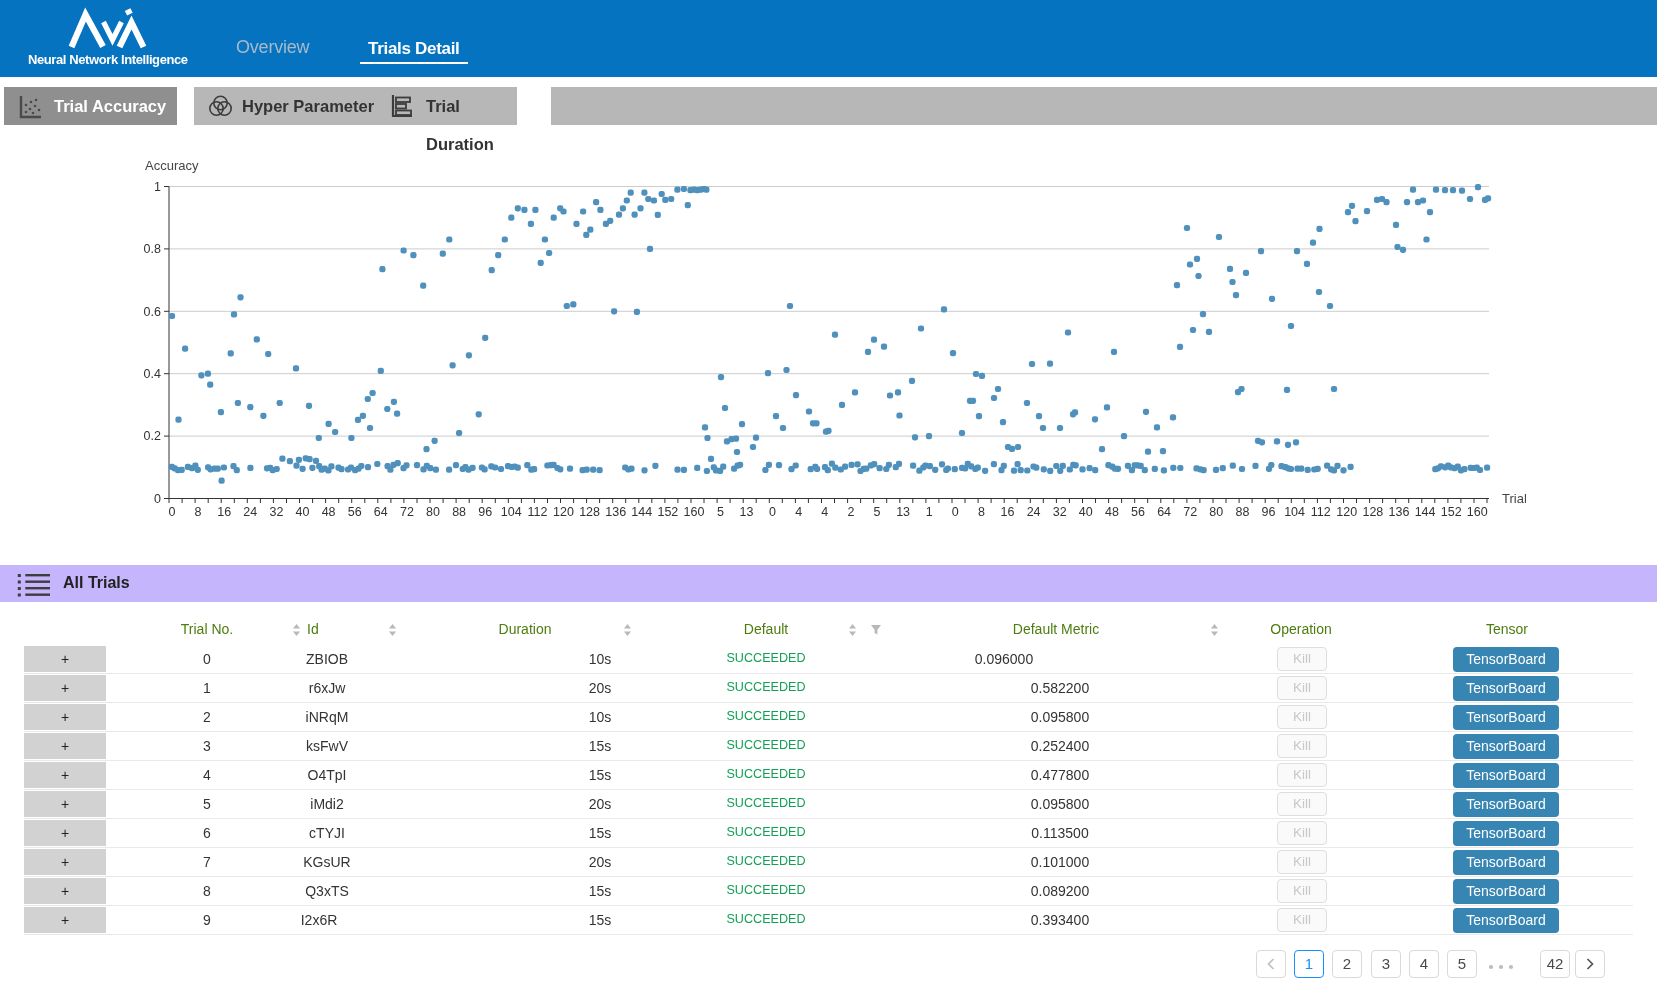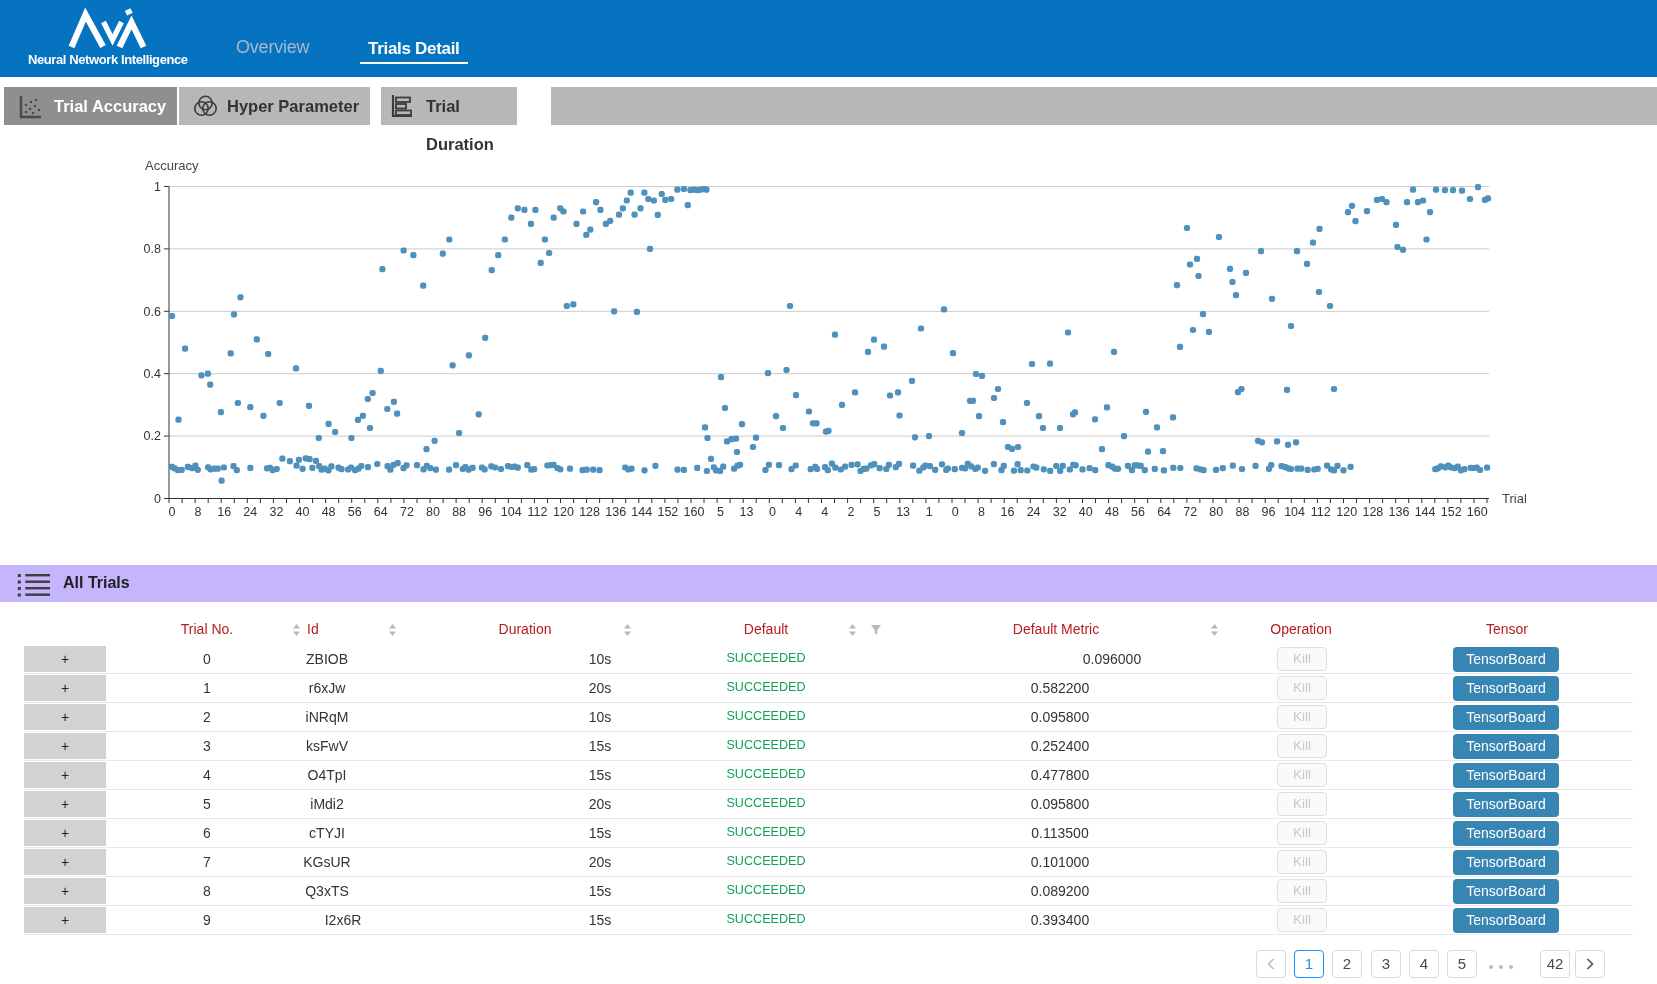--- a/index.html
+++ b/index.html
@@ -15,21 +15,21 @@
 #tabs {position:absolute; left:0; top:87px; width:1657px; height:38px; background:#fff;}
 .tab {position:absolute; top:0; height:38px; background:#b7b7b7; color:#333;
   font-size:16.5px; font-weight:bold; line-height:38px;}
 .tab.active {background:#8f8f8f; color:#fff;}
 .tab svg {position:absolute; top:8px;}
 #alltrials {position:absolute; left:0; top:565px; width:1657px; height:37px;
   background:#c4b5fd;}
 #alltrials span {position:absolute; left:63px; top:9px; font-size:16px;
   font-weight:bold; color:#222;}
 #thead {position:absolute; left:24px; top:615px; width:1609px; height:30px;
-  color:#b91c1c; font-size:14px;}
+  color:#4d7c0f; font-size:14px;}
 #thead span {position:absolute; top:6px; transform:translateX(-50%); white-space:nowrap;}
 #thead .icn {transform:none;}
 .row {position:absolute; left:24px; width:1609px; height:29px;
   border-bottom:1px solid #e9e9e9; font-size:14px; color:#333; background:#fff;}
 .row .exp {position:absolute; left:0; top:1px; width:82px; height:26px;
   background:#d2d2d2; text-align:center; line-height:26px; font-size:14px; color:#222;}
 .row .c {position:absolute; top:6px; transform:translateX(-50%); white-space:nowrap;}
 .suc {color:#12a057; font-size:12.6px; top:7.5px;}
 .kill {position:absolute; left:1253px; top:2px; width:50px; height:24px;
   border:1px solid #dedede; border-radius:4px; background:#fafafa; color:#c8c8c8;
@@ -73,21 +73,21 @@
         <circle cx="8" cy="10" r="1.3"></circle>
           <circle cx="13" cy="7" r="1.3"></circle>
         <circle cx="17" cy="11" r="1.3"></circle>
           <circle cx="18" cy="5" r="1.3"></circle>
         <circle cx="21" cy="15" r="1.3"></circle>
           <circle cx="15" cy="18" r="1.3"></circle>
       </g>
     </svg>
     <span style="position:absolute;left:50px">Trial Accuracy</span>
   </div>
-  <div class="tab" style="left:179px; width:191px;">
+  <div class="tab" style="left:194px; width:191px;">
     <svg width="23" height="22" viewBox="0 0 23 22" style="left:15px" fill="none" stroke="#3c3c3c" stroke-width="1.6">
       <circle cx="11.5" cy="8" r="6.7"></circle>
       <circle cx="7.5" cy="13.5" r="6.7"></circle>
       <circle cx="15.5" cy="13.5" r="6.7"></circle>
     </svg>
     <span style="position:absolute;left:48px">Hyper Parameter</span>
   </div>
   <div class="tab" style="left:381px; width:136px;">
     <svg width="23" height="22" viewBox="0 0 23 22" style="left:10px" fill="none" stroke="#3c3c3c" stroke-width="1.8">
       <path d="M2 0 V21 H21" stroke-width="2.2"></path>
@@ -765,21 +765,21 @@
       </svg></span>
   <span style="left:1277px">Operation</span>
   <span style="left:1483px">Tensor</span>
 </div>
 <div class="row" style="top:645px">
 <div class="exp">+</div>
 <span class="c" style="left:183px">0</span>
 <span class="c" style="left:303px">ZBIOB</span>
 <span class="c" style="left:576px">10s</span>
 <span class="c suc" style="left:742px">SUCCEEDED</span>
-<span class="c" style="left:1088px">0.096000</span>
+<span class="c" style="left:980px">0.096000</span>
 <span class="kill">Kill</span>
 <span class="tb">TensorBoard</span>
 </div>
 <div class="row" style="top:674px">
 <div class="exp">+</div>
 <span class="c" style="left:183px">1</span>
 <span class="c" style="left:303px">r6xJw</span>
 <span class="c" style="left:576px">20s</span>
 <span class="c suc" style="left:742px">SUCCEEDED</span>
 <span class="c" style="left:1036px">0.582200</span>
@@ -852,21 +852,21 @@
 <span class="c" style="left:303px">Q3xTS</span>
 <span class="c" style="left:576px">15s</span>
 <span class="c suc" style="left:742px">SUCCEEDED</span>
 <span class="c" style="left:1036px">0.089200</span>
 <span class="kill">Kill</span>
 <span class="tb">TensorBoard</span>
 </div>
 <div class="row" style="top:906px">
 <div class="exp">+</div>
 <span class="c" style="left:183px">9</span>
-<span class="c" style="left:319px">I2x6R</span>
+<span class="c" style="left:295px">I2x6R</span>
 <span class="c" style="left:576px">15s</span>
 <span class="c suc" style="left:742px">SUCCEEDED</span>
 <span class="c" style="left:1036px">0.393400</span>
 <span class="kill">Kill</span>
 <span class="tb">TensorBoard</span>
 </div>
 
 <div id="pager">
     <div class="pbtn dis" style="left:1256px"><svg width="8" height="12" viewBox="0 0 8 12" style="vertical-align:-1px">
         <path d="M6.5 1 L1.5 6 L6.5 11" stroke="#c2c2c2" stroke-width="1.7" fill="none"></path>

